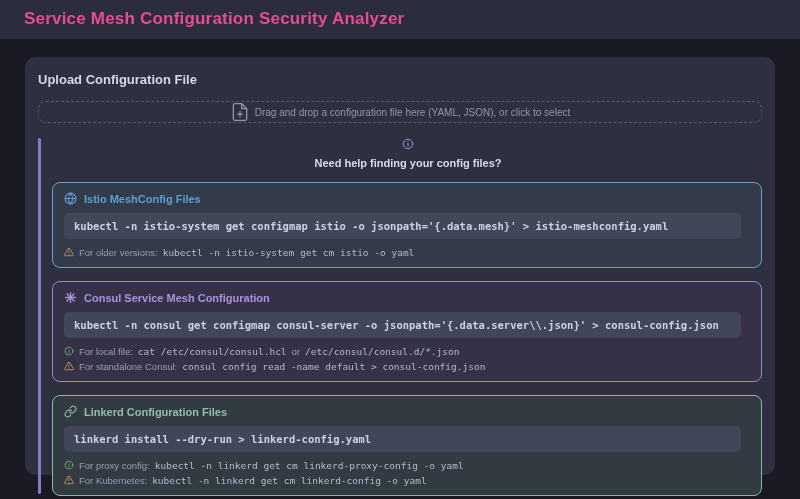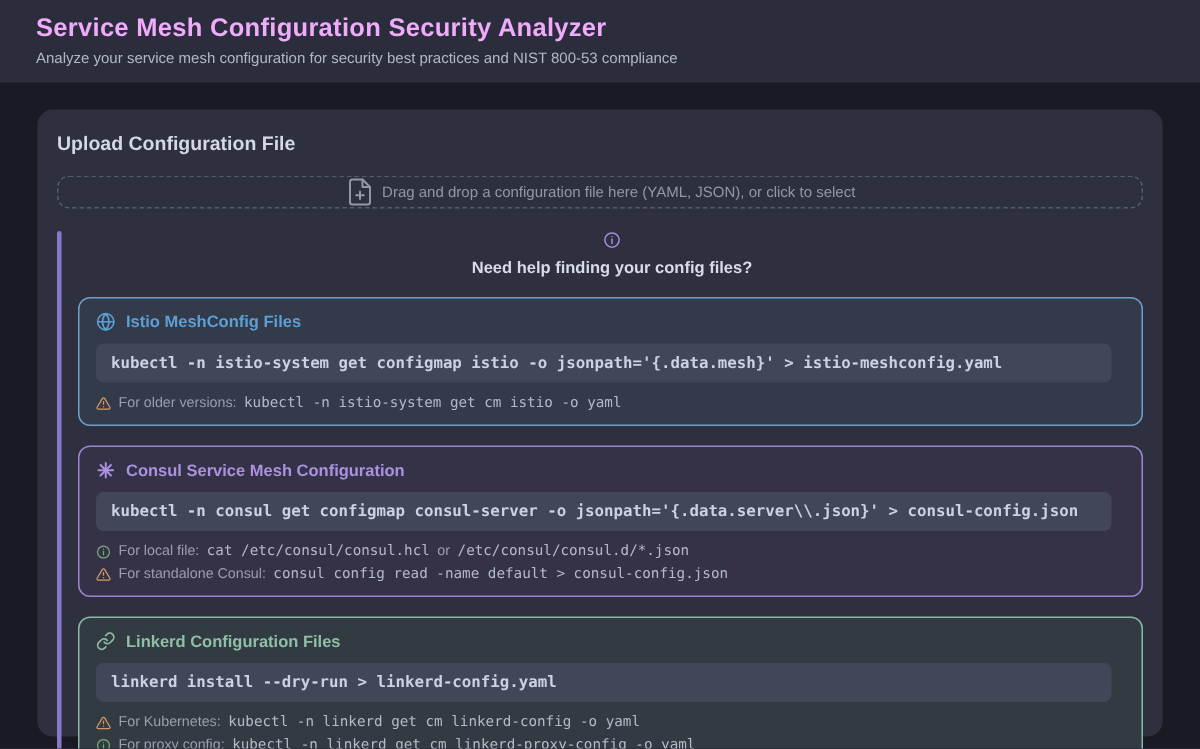--- a/index.html
+++ b/index.html
@@ -8,21 +8,21 @@
     background:#191a23;
     font-family:"Liberation Sans", sans-serif;
     color:#c6cad6;
   }
   
   .app-header {
     background:#2b2d3c;
     padding:9px 24px 10px 24px;
     display:flex; justify-content:space-between; align-items:flex-start;
   }
-  .app-title { color:#f0abfc; font-size:17px; font-weight:bold; letter-spacing:.2px; }
+  .app-title { color:#ec4899; font-size:17px; font-weight:bold; letter-spacing:.2px; }
   .app-subtitle { color:#b4b8c6; font-size:10px; margin-top:5px; }
   .theme-picker { display:flex; align-items:center; margin-top:4px; }
   .theme-label { font-size:10px; color:#c6cad6; margin-right:7px; }
   .swatch {
     width:17px; height:17px; border-radius:50%;
     margin-left:5px; display:inline-block; cursor:pointer;
     box-shadow:inset -2px -3px 4px rgba(0,0,0,.25);
   }
   .swatch.t1 { background:linear-gradient(135deg,#f8d2b0,#cf8a62); }
   .swatch.t2 { background:linear-gradient(135deg,#a08879,#6b5d55); }
@@ -69,38 +69,37 @@
   .istio   .mesh-title { color:#5c9fd6; }
   .consul  .mesh-title { color:#ab91e0; }
   .linkerd .mesh-title { color:#8fbfa6; }
   .code-block {
     background:#424659; border-radius:5px; padding:7px 10px;
     font-family:"DejaVu Sans Mono", monospace;
     font-size:10.5px; font-weight:600; color:#ccd2e2;
     white-space:nowrap; overflow:hidden;
   }
   .notes { margin-top:8px; display:flex; flex-direction:column; gap:4px; }
-  .note-row { display:flex; align-items:center; gap:5px; }
+  .note-row { display:flex; gap:5px; }
   .note-prefix { color:#9a9eae; font-size:9.5px; }
   .note-cmd {
     font-family:"DejaVu Sans Mono", monospace;
     font-size:9.5px; color:#b4bacb;
   }
   .note-mid { color:#9a9eae; font-size:9.5px; }
   
   .icn { display:inline-flex; flex:none; }
   svg { display:block; }
 </style>
 </head>
 <body>
 
 <div class="app-header">
   <div>
     <div class="app-title">Service Mesh Configuration Security Analyzer</div>
-    <div class="app-subtitle">Analyze your service mesh configuration for security best practices and NIST 800-53 compliance</div>
   </div>
 </div>
 
 <div class="main-card">
   <div class="card-heading">Upload Configuration File</div>
 
   <div class="dropzone">
     <span class="icn">
       <svg width="20" height="20" viewBox="0 0 24 24" fill="none" stroke="#9297a8" stroke-width="1.6" stroke-linecap="round" stroke-linejoin="round">
         <path d="M14 2H6a2 2 0 0 0-2 2v16a2 2 0 0 0 2 2h12a2 2 0 0 0 2-2V8z"></path>
@@ -199,37 +198,37 @@
             <path d="M10 13a5 5 0 0 0 7.54.54l3-3a5 5 0 0 0-7.07-7.07l-1.72 1.71"></path>
             <path d="M14 11a5 5 0 0 0-7.54-.54l-3 3a5 5 0 0 0 7.07 7.07l1.71-1.71"></path>
           </svg>
         </span>
         <span class="mesh-title">Linkerd Configuration Files</span>
       </div>
       <div class="code-block">linkerd install --dry-run &gt; linkerd-config.yaml</div>
       <div class="notes">
         <div class="note-row">
           <span class="icn">
+            <svg width="10" height="10" viewBox="0 0 24 24" fill="none" stroke="#6fae7c" stroke-width="2" stroke-linecap="round">
+              <circle cx="12" cy="12" r="9.5"></circle>
+              <line x1="12" y1="11" x2="12" y2="16.5"></line>
+              <line x1="12" y1="7.5" x2="12.01" y2="7.5"></line>
+            </svg>
+          </span>
+          <span class="note-prefix">For proxy config:</span>
+          <span class="note-cmd">kubectl -n linkerd get cm linkerd-proxy-config -o yaml</span>
+        </div>
+        <div class="note-row">
+          <span class="icn">
             <svg width="10" height="10" viewBox="0 0 24 24" fill="none" stroke="#d59a62" stroke-width="2" stroke-linecap="round" stroke-linejoin="round">
               <path d="M10.29 3.86L1.82 18a2 2 0 0 0 1.71 3h16.94a2 2 0 0 0 1.71-3L13.71 3.86a2 2 0 0 0-3.42 0z"></path>
               <line x1="12" y1="9" x2="12" y2="13"></line>
                 <line x1="12" y1="17" x2="12.01" y2="17"></line>
             </svg>
           </span>
           <span class="note-prefix">For Kubernetes:</span>
           <span class="note-cmd">kubectl -n linkerd get cm linkerd-config -o yaml</span>
         </div>
-        <div class="note-row">
-          <span class="icn">
-            <svg width="10" height="10" viewBox="0 0 24 24" fill="none" stroke="#6fae7c" stroke-width="2" stroke-linecap="round">
-              <circle cx="12" cy="12" r="9.5"></circle>
-              <line x1="12" y1="11" x2="12" y2="16.5"></line>
-              <line x1="12" y1="7.5" x2="12.01" y2="7.5"></line>
-            </svg>
-          </span>
-          <span class="note-prefix">For proxy config:</span>
-          <span class="note-cmd">kubectl -n linkerd get cm linkerd-proxy-config -o yaml</span>
-        </div>
       </div>
     </div>
   </div>
 
 </div>
 
 </body></html>

